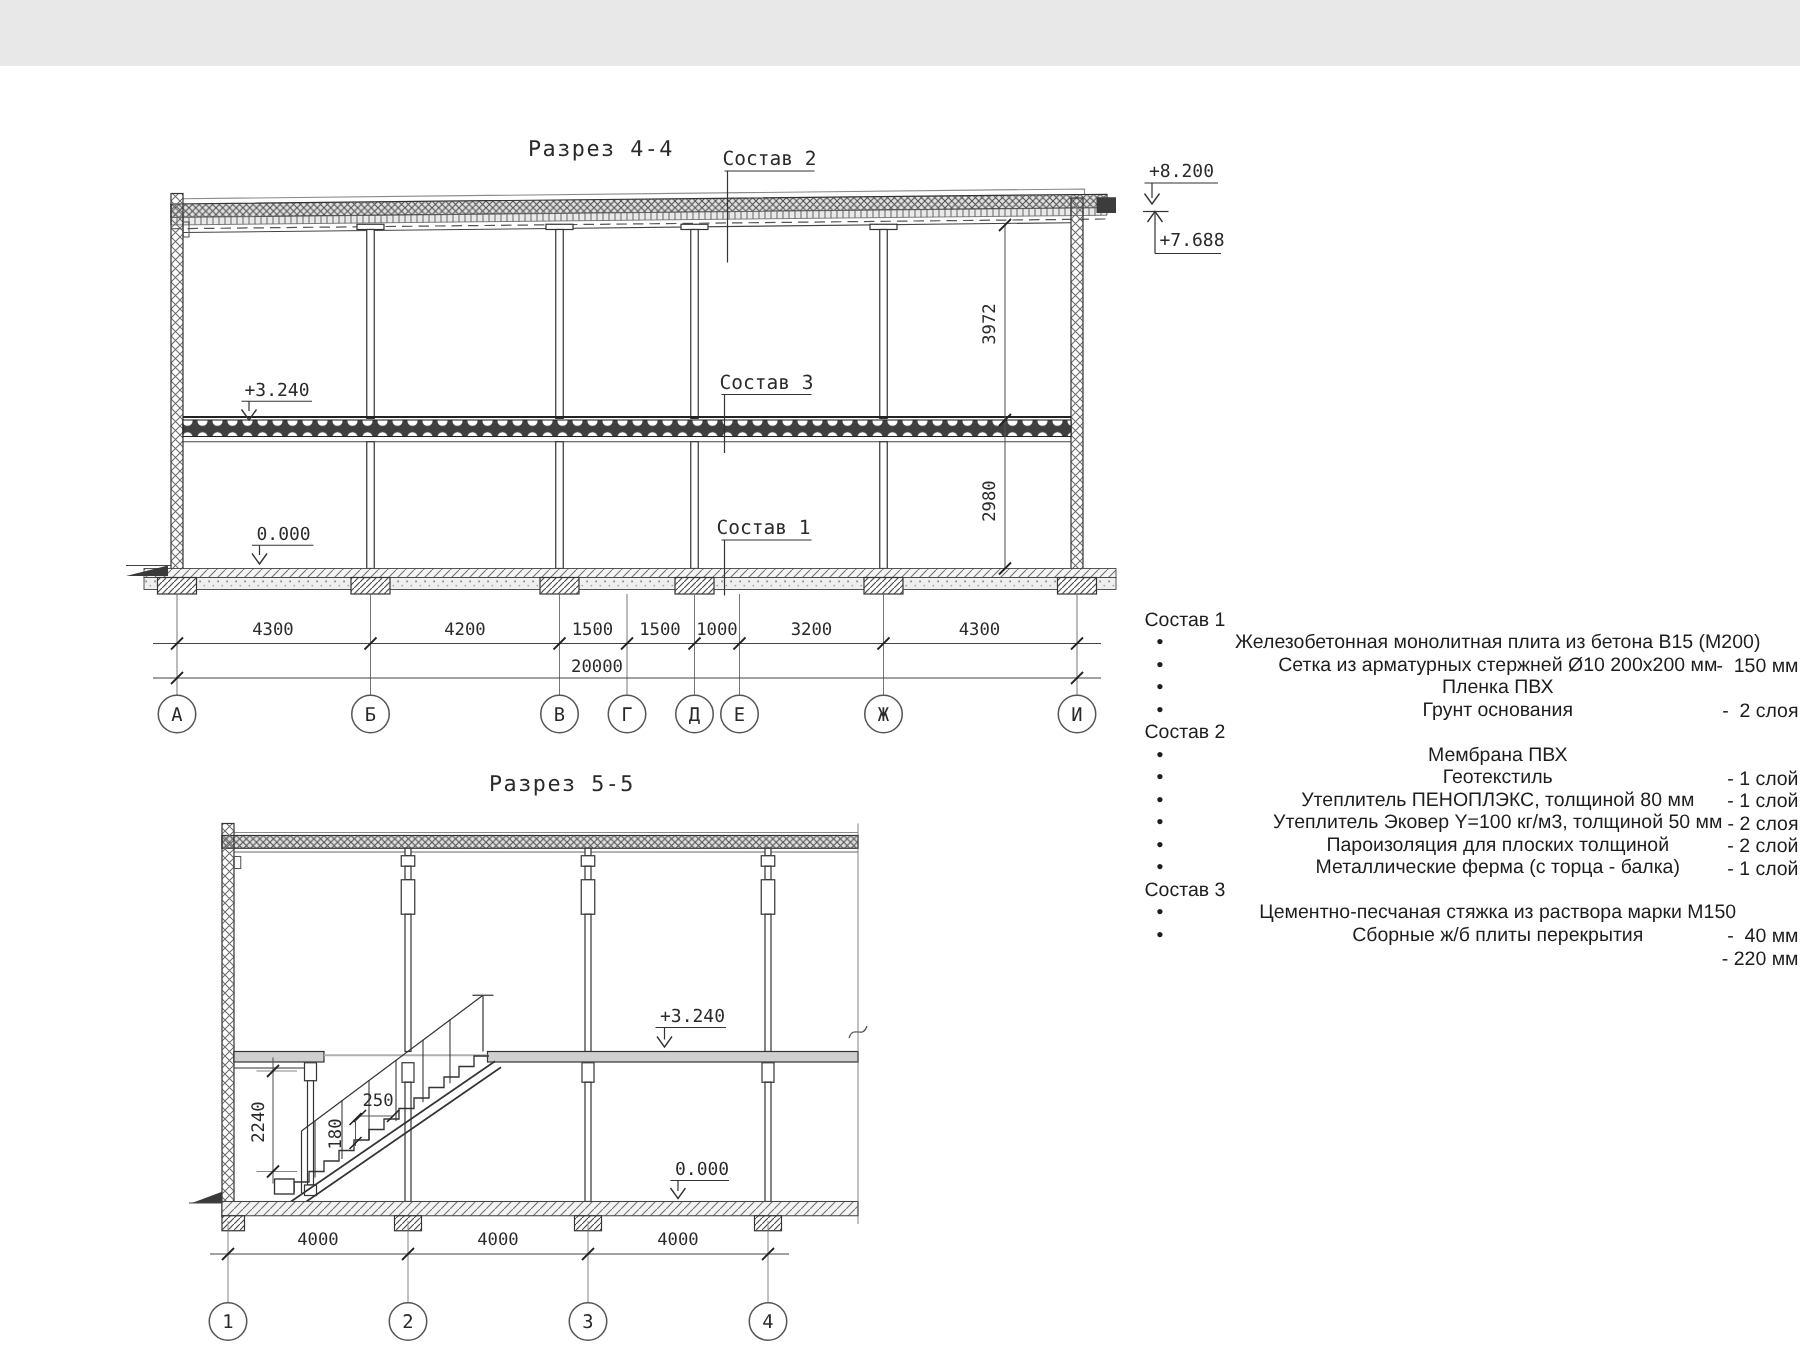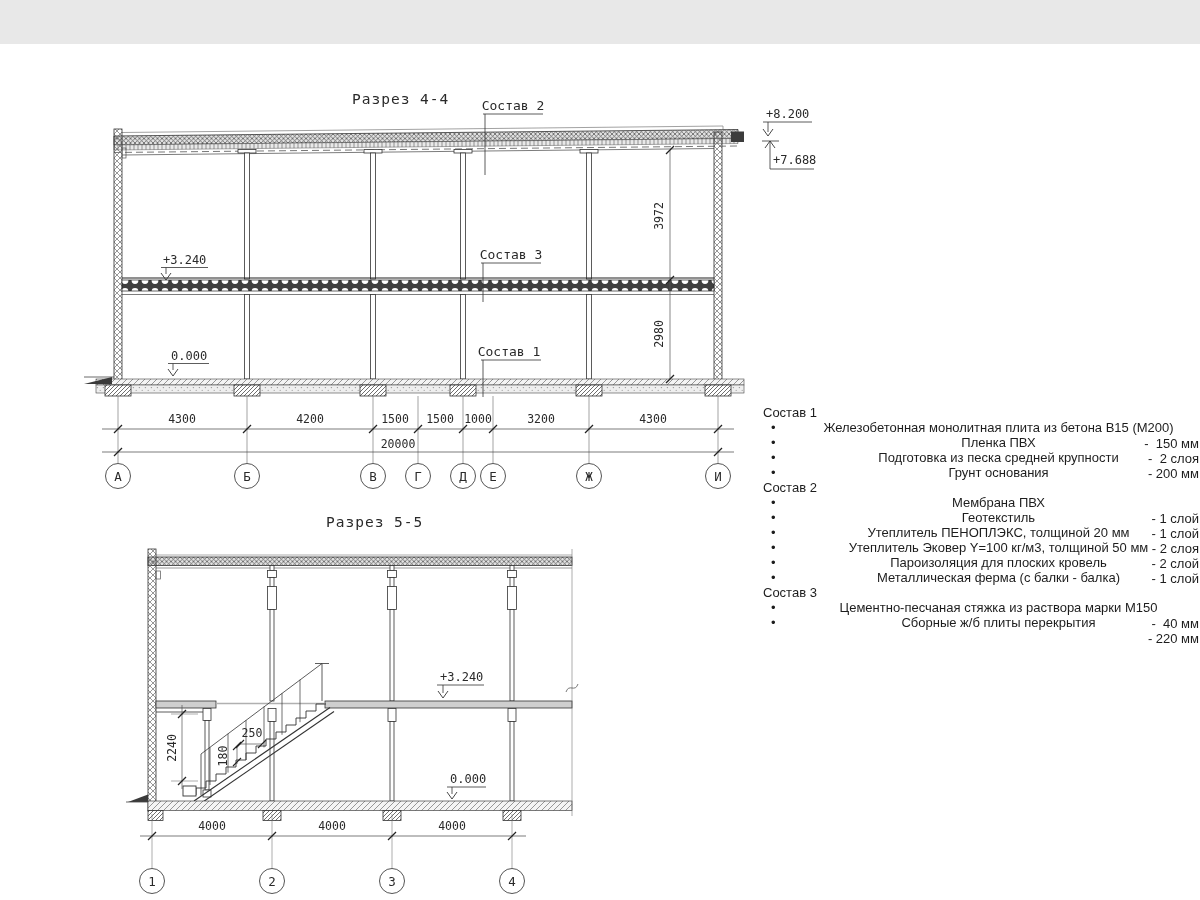--- a/index.html
+++ b/index.html
@@ -364,29 +364,29 @@
       <text class="cad t-bub" x="272" y="841.5" text-anchor="middle">2</text>
       <text class="cad t-bub" x="392" y="841.5" text-anchor="middle">3</text>
       <text class="cad t-bub" x="512" y="841.5" text-anchor="middle">4</text>
     </g>
   </g>
 </svg>
 
 <div class="spec">
   <div class="h">Состав 1</div>
   <div class="row"><span>Железобетонная монолитная плита из бетона В15 (М200)</span><span class="qty">-  150 мм</span></div>
+  <div class="row"><span>Сетка из арматурных стержней Ø10 200x200 мм</span><span class="qty"></span></div>
   <div class="row"><span>Пленка ПВХ</span><span class="qty">-  2 слоя</span></div>
-  <div class="row"><span>Подготовка из песка средней крупности</span><span class="qty">- 200 мм</span></div>
   <div class="row"><span>Грунт основания</span><span class="qty"></span></div>
   <div class="h">Состав 2</div>
   <div class="row"><span>Мембрана ПВХ</span><span class="qty">- 1 слой</span></div>
   <div class="row"><span>Геотекстиль</span><span class="qty">- 1 слой</span></div>
-  <div class="row"><span>Утеплитель ПЕНОПЛЭКС, толщиной 20 мм</span><span class="qty">- 2 слоя</span></div>
+  <div class="row"><span>Утеплитель ПЕНОПЛЭКС, толщиной 80 мм</span><span class="qty">- 2 слоя</span></div>
   <div class="row"><span>Утеплитель Эковер Y=100 кг/м3, толщиной 50 мм</span><span class="qty">- 2 слой</span></div>
-  <div class="row"><span>Пароизоляция для плоских кровель</span><span class="qty">- 1 слой</span></div>
-  <div class="row"><span>Металлическая ферма (с балки - балка)</span><span class="qty"></span></div>
+  <div class="row"><span>Пароизоляция для плоских толщиной</span><span class="qty">- 1 слой</span></div>
+  <div class="row"><span>Металлические ферма (с торца - балка)</span><span class="qty"></span></div>
   <div class="h">Состав 3</div>
   <div class="row"><span>Цементно-песчаная стяжка из раствора марки М150</span><span class="qty">-  40 мм</span></div>
   <div class="row"><span>Сборные ж/б плиты перекрытия</span><span class="qty">- 220 мм</span></div>
 </div>
 
 <div class="bottom-line"></div>
 </div>
 
 </body></html>

